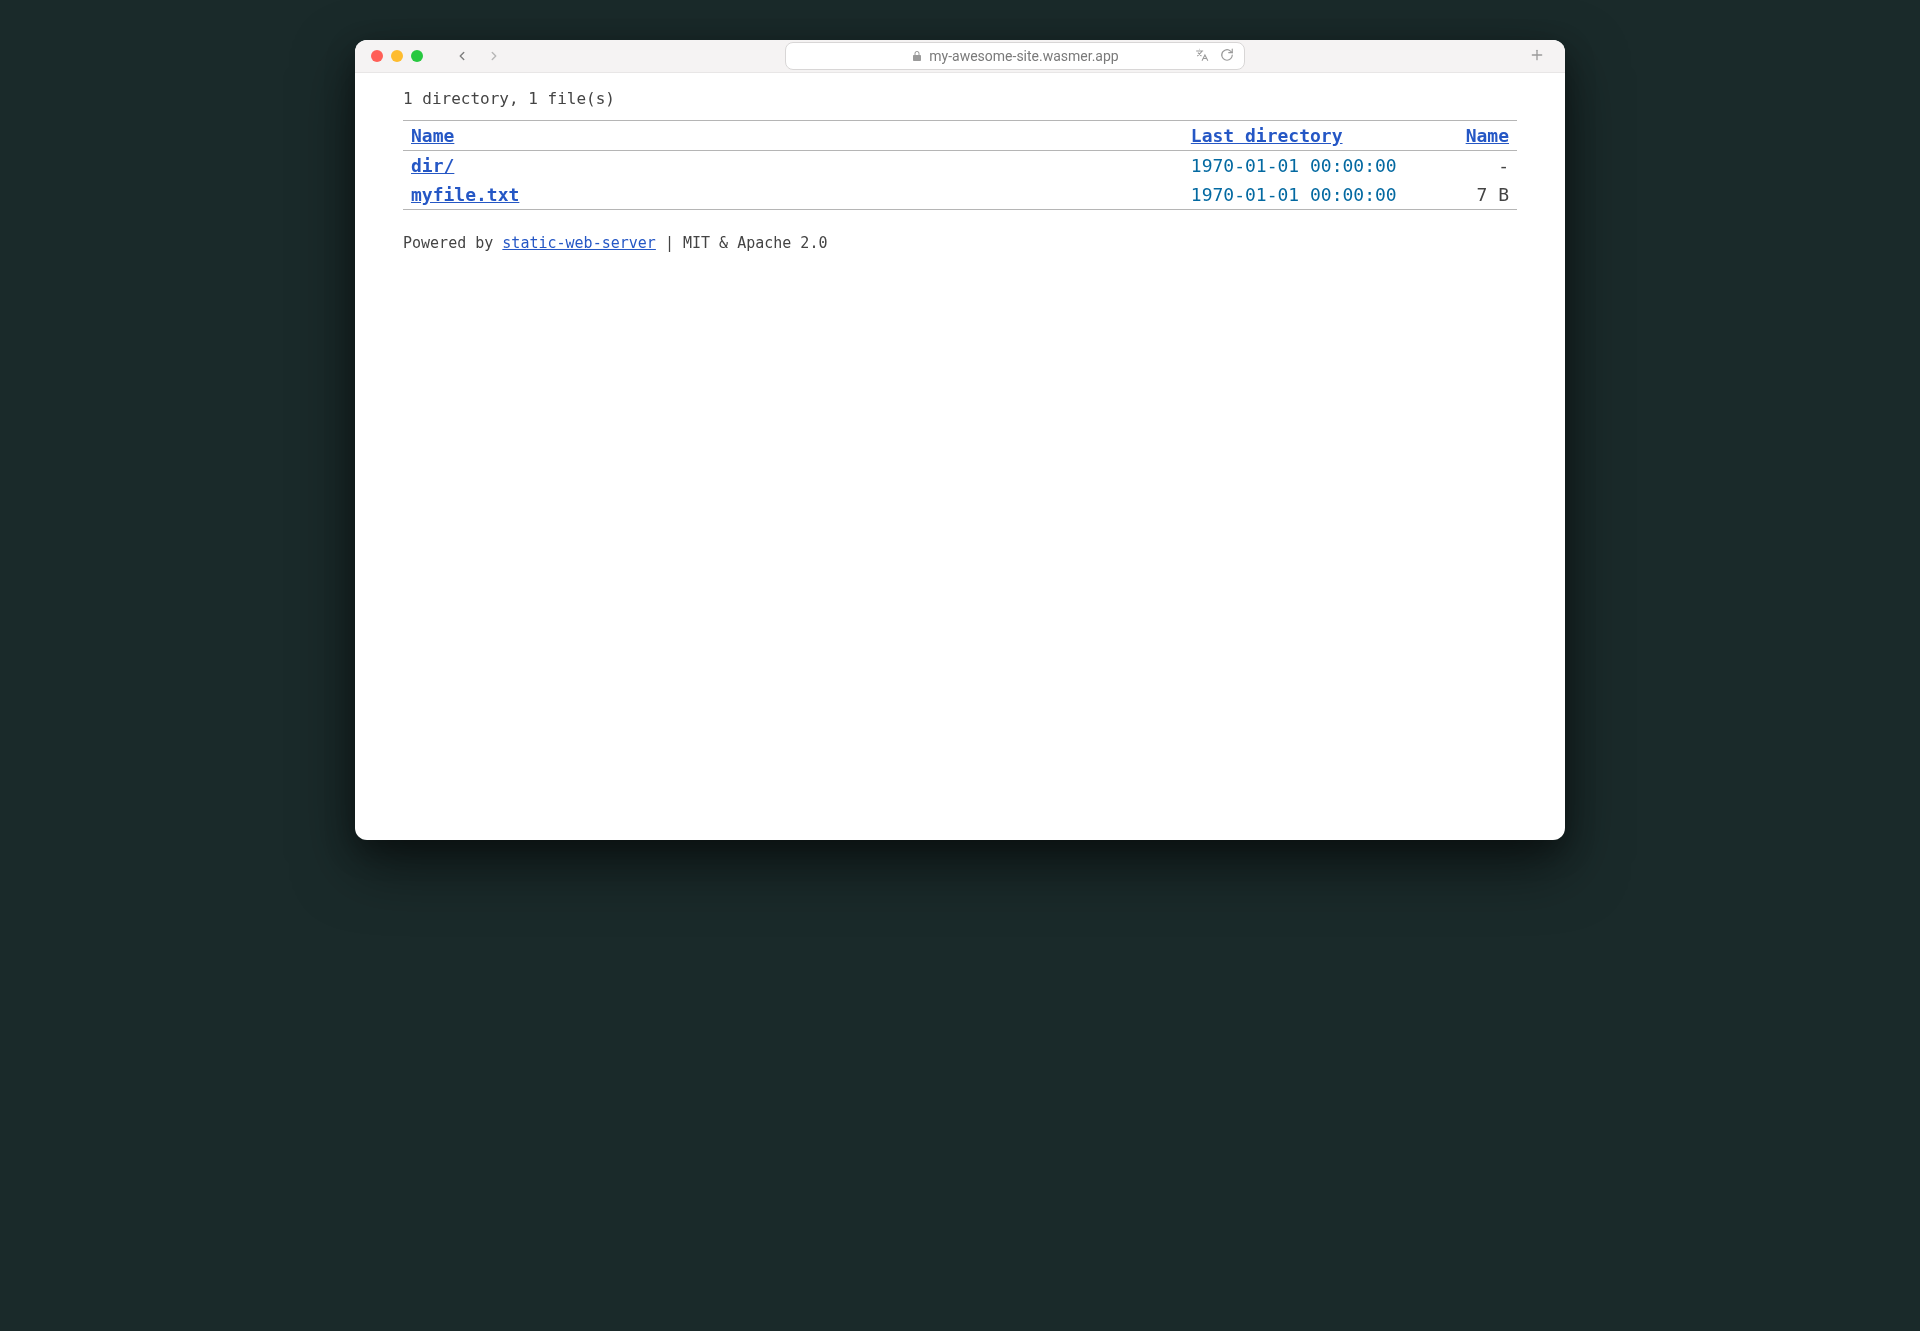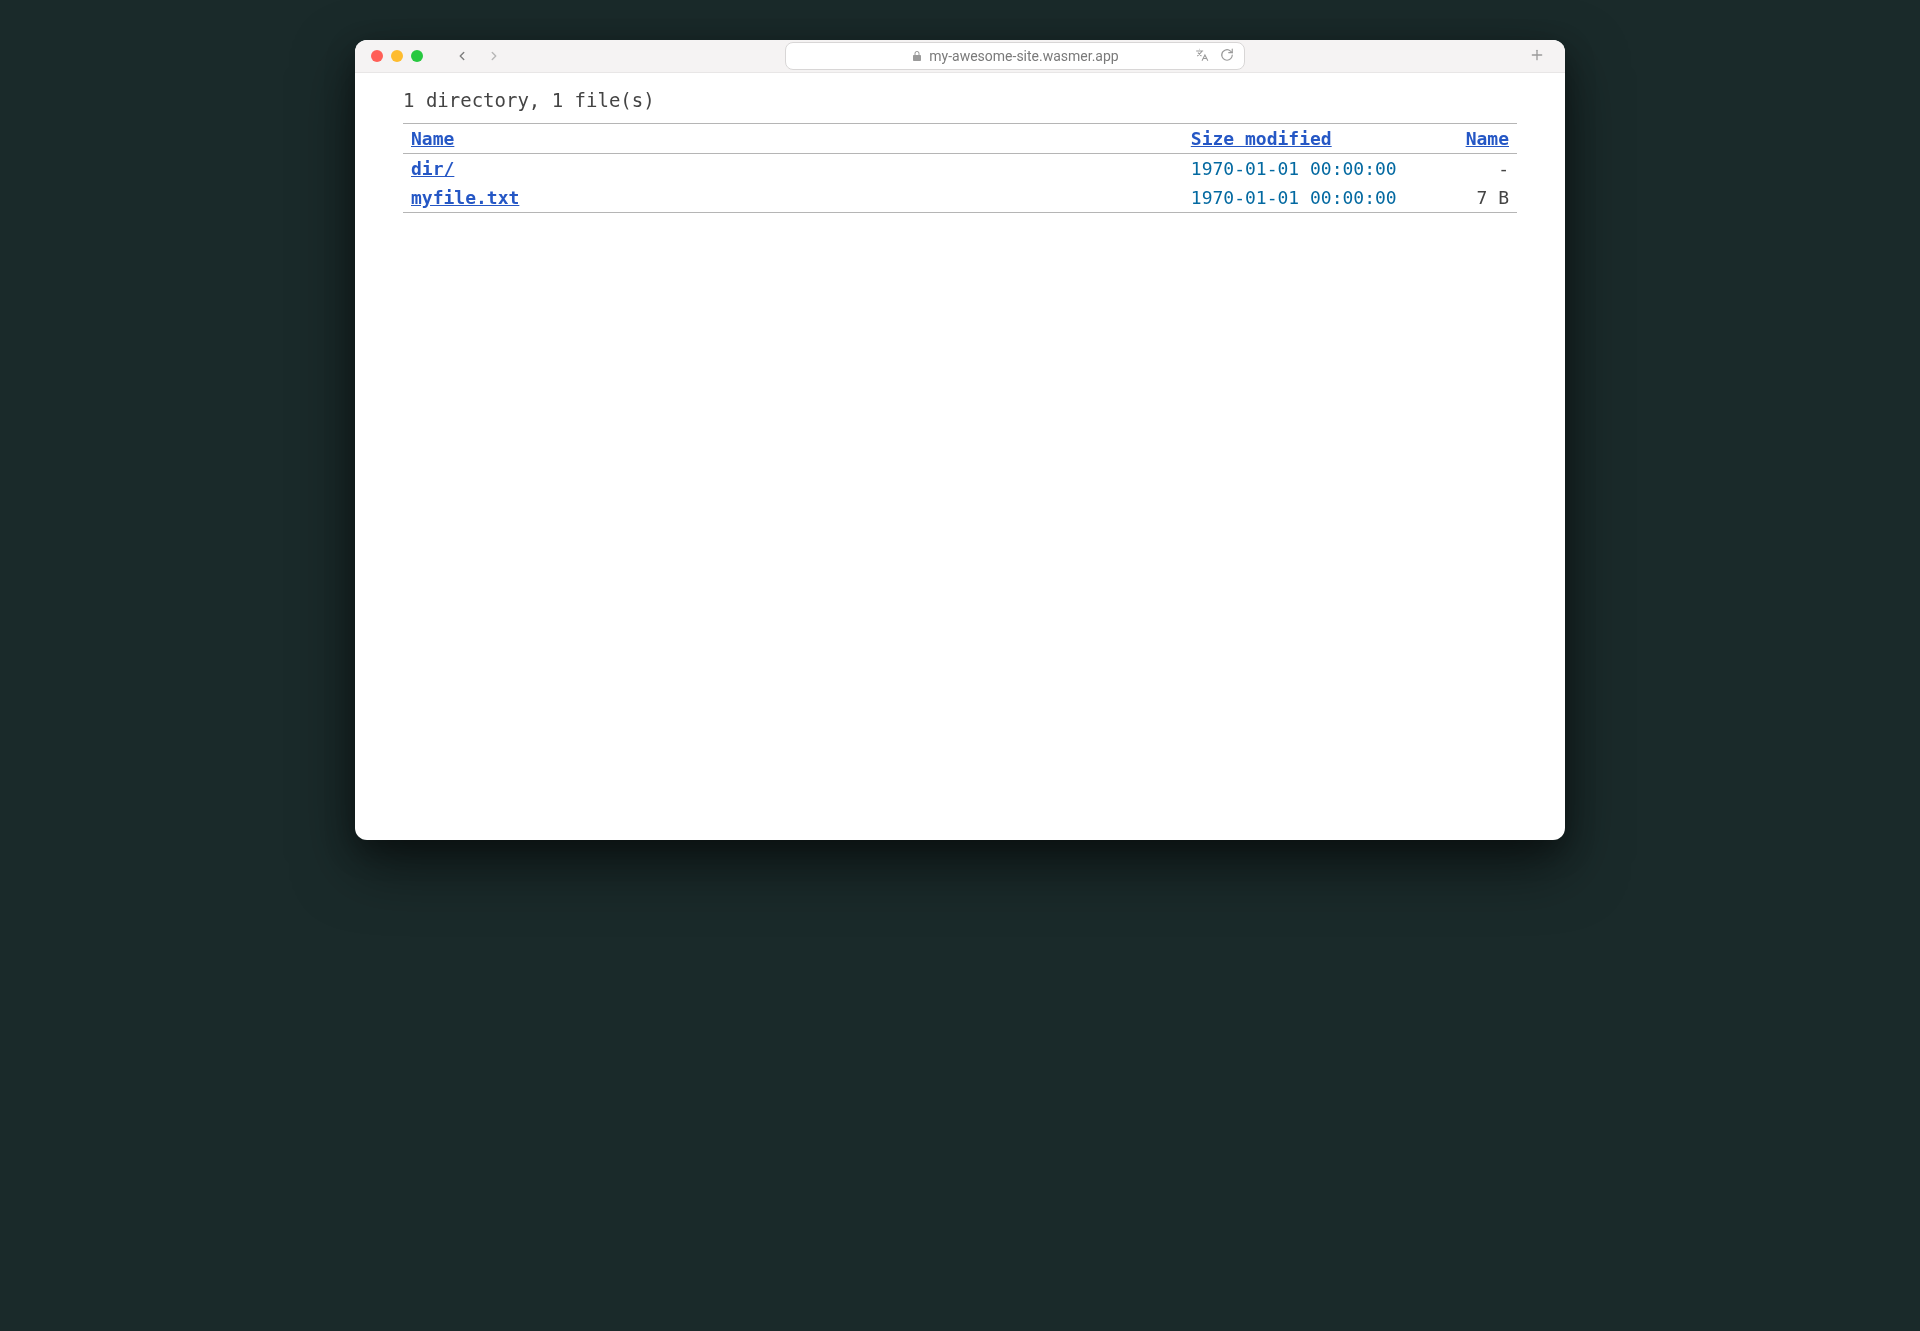--- a/index.html
+++ b/index.html
@@ -123,21 +123,21 @@
     }
 
     .page-title {
       font-size: 22px;
       font-weight: 700;
       color: #1a1a1a;
       margin-bottom: 10px;
     }
 
     .summary-line {
-      font-size: 19px;
+      font-size: 16px;
       color: #444;
       margin-bottom: 12px;
     }
 
     .listing-table {
       width: 100%;
       border-collapse: collapse;
       font-size: 18px;
     }
 
@@ -245,32 +245,35 @@
     </span>
   </div>
 
   <div class="page-content">
     <p class="summary-line">1 directory, 1 file(s)</p>
 
     <table class="listing-table">
       <thead>
         <tr>
           <th class="col-name"><a href="#" class="sort-link">Name</a></th>
-          <th class="col-modified"><a href="#" class="sort-link">Size modified</a></th>
+          <th class="col-modified"><a href="#" class="sort-link">Last directory</a></th>
           <th class="col-size"><a href="#" class="sort-link">Name</a></th>
         </tr>
       </thead>
       <tbody>
         <tr>
           <td class="col-name"><a href="#" class="file-link">dir/</a></td>
           <td class="col-modified">1970-01-01 00:00:00</td>
           <td class="col-size">-</td>
         </tr>
         <tr>
           <td class="col-name"><a href="#" class="file-link">myfile.txt</a></td>
           <td class="col-modified">1970-01-01 00:00:00</td>
           <td class="col-size">7 B</td>
         </tr>
       </tbody>
     </table>
 
+    <p class="footer-line">
+      <span>Powered by </span><a href="#">static-web-server</a><span> | MIT &amp; Apache 2.0</span>
+    </p>
   </div>
 </div>
 
 </body></html>

